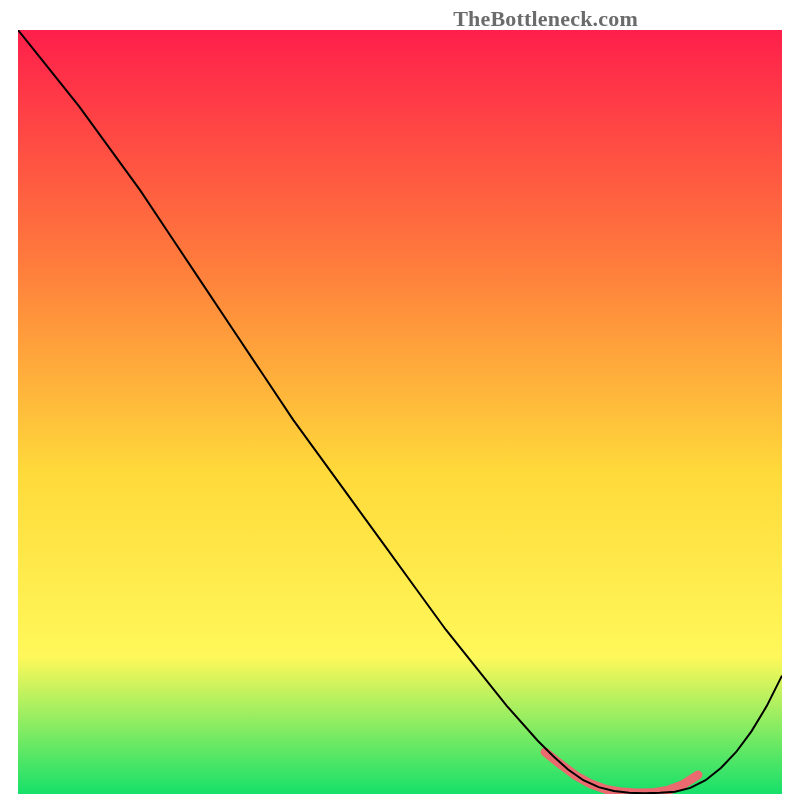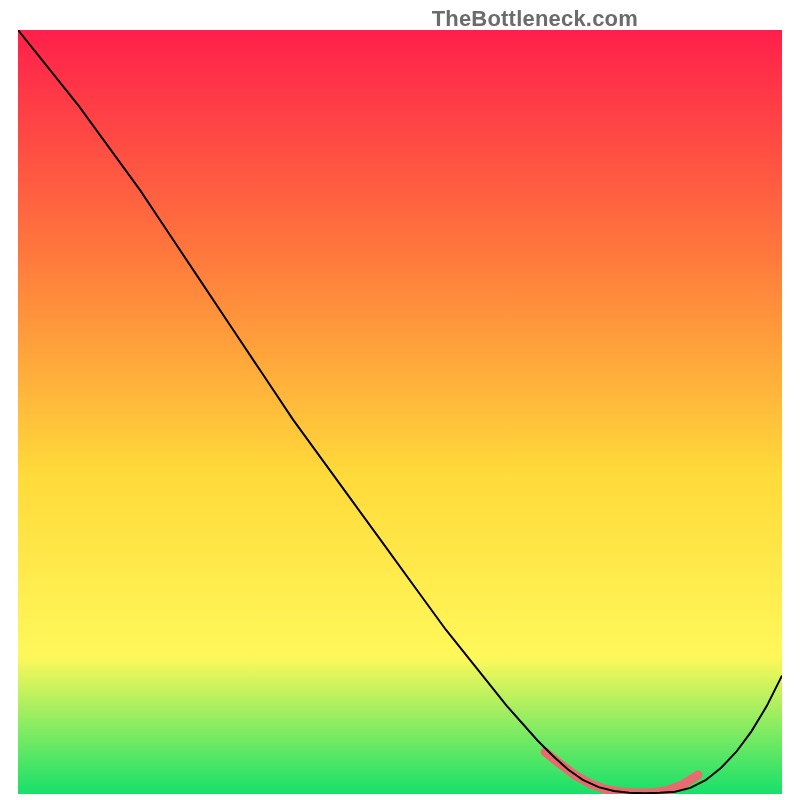--- a/index.html
+++ b/index.html
@@ -8,20 +8,21 @@
     width: 800px;
     height: 800px;
     overflow: hidden;
     background: #fff;
     font-family: Arial, Helvetica, sans-serif;
   }
   .stage {
     position: relative;
     width: 648px;
     height: 800px;
+    font-family: Liberation Serif, serif;
   }
   .watermark {
     position: absolute;
     top: 6px;
     right: 10px;
     font-size: 22px;
     font-weight: 600;
     color: #6b6b6b;
     letter-spacing: 0.2px;
     user-select: none;

